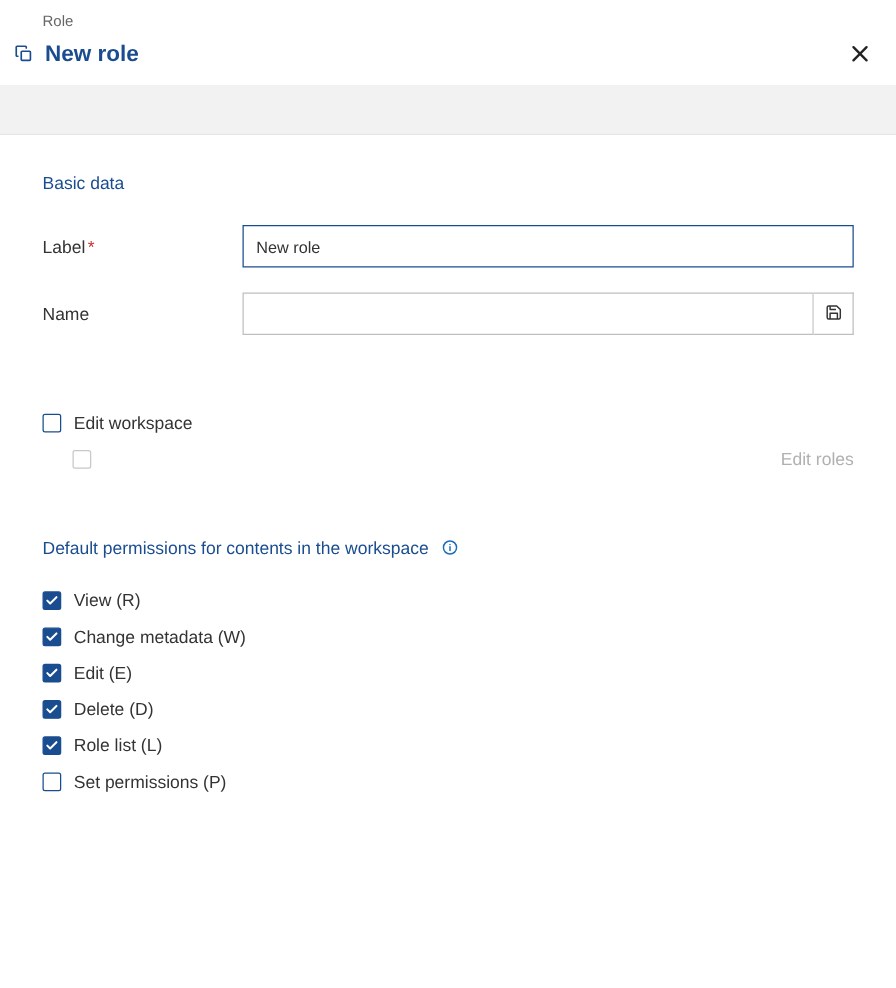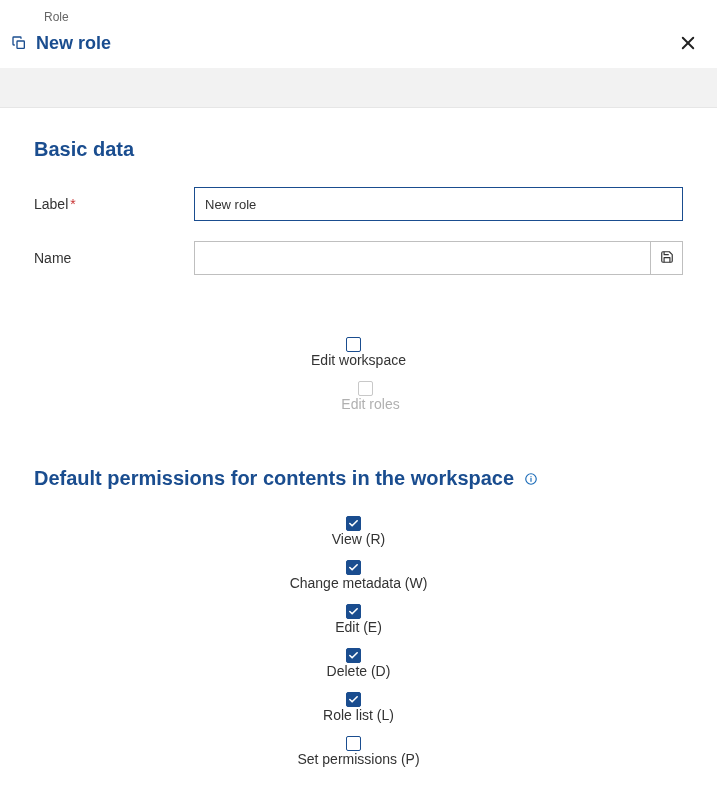--- a/index.html
+++ b/index.html
@@ -4,21 +4,21 @@
   <style>
     * { box-sizing: border-box; margin: 0; padding: 0; }
     body {
       font-family: -apple-system, BlinkMacSystemFont, "Segoe UI", Arial, sans-serif;
       font-size: 14px;
       color: #333;
       background: #fff;
       width: 717px;
     }
     .breadcrumb {
-      padding: 10px 10px 4px 44px;
+      padding: 10px 10px 4px 34px;
       font-size: 12px;
       color: #666;
     }
     .header {
       display: flex;
       align-items: center;
       padding: 4px 18px 14px 10px;
     }
     .header-icon {
       width: 18px;
@@ -46,22 +46,22 @@
     }
     .spacer-band {
       height: 40px;
       background: #f2f2f2;
       border-bottom: 1px solid #e6e6e6;
     }
     .content {
       padding: 30px 34px 30px 34px;
     }
     .section-heading {
-      font-size: 20px;
-      font-weight: 700;
+      font-size: 14px;
+      font-weight: 400;
       color: #1a4d8f;
       margin-bottom: 26px;
       display: flex;
       align-items: center;
       gap: 10px;
     }
     .form-row {
       display: flex;
       align-items: center;
       margin-bottom: 20px;
@@ -103,21 +103,20 @@
       cursor: pointer;
       color: #333;
     }
     .section-gap {
       height: 42px;
     }
     .checkbox-row {
       display: flex;
       align-items: center;
       margin-bottom: 13px;
-      flex-direction: column;
     }
     .checkbox-row.indented {
       padding-left: 24px;
       justify-content: space-between;
     }
     .checkbox {
       width: 15px;
       height: 15px;
       border: 1.5px solid #1a4d8f;
       border-radius: 2px;

